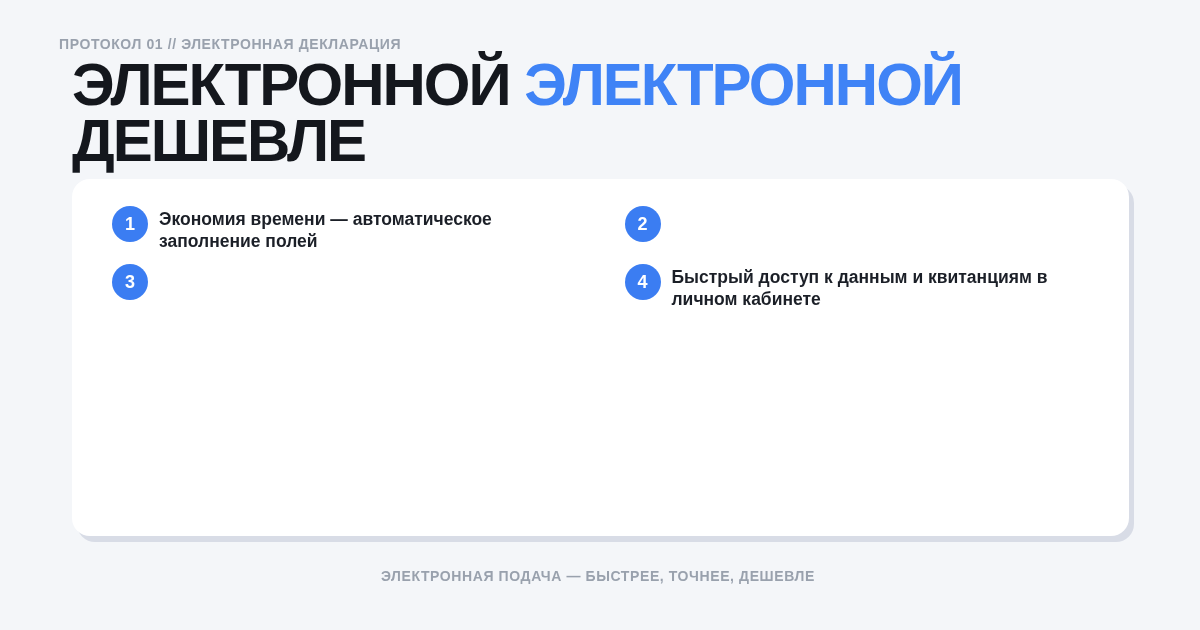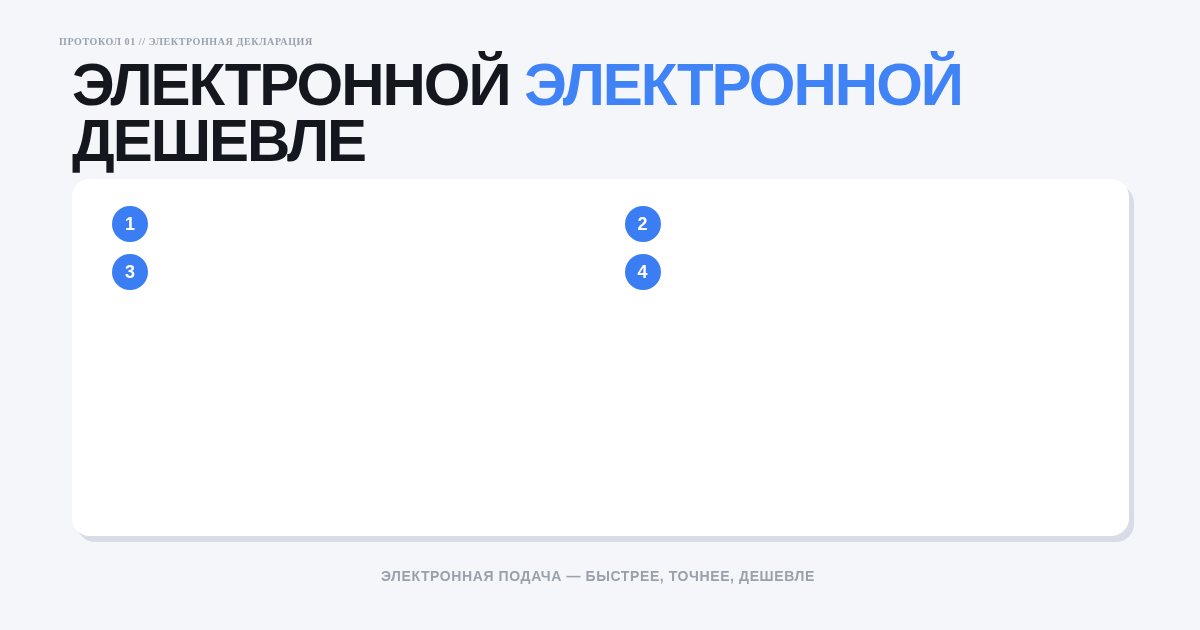--- a/index.html
+++ b/index.html
@@ -17,24 +17,23 @@
     margin: 0; padding: 0;
     width: 1200px; height: 630px;
     overflow: hidden;
     background: var(--bg);
     font-family: "Liberation Sans", sans-serif;
   }
   .page { position: relative; width: 1200px; height: 630px; }
 
   .kicker {
     position: absolute; left: 59px; top: 36px;
-    font-size: 10px; font-weight: 700;
+    font-size: 14px; font-weight: 700;
     letter-spacing: 0.6px;
     color: var(--muted);
-    font-family: Liberation Serif, serif;
   }
 
   .title {
     position: absolute; left: 72px; top: 57px; margin: 0;
     font-size: 60px; line-height: 56px;
     font-weight: 800; letter-spacing: -2px;
     color: var(--ink);
     white-space: nowrap;
   }
   .title .line { display: block; }
@@ -90,28 +89,32 @@
 
   <h1 class="title">
     <span class="line"><span>ЭЛЕКТРОННОЙ</span> <span class="accent">ЭЛЕКТРОННОЙ</span></span>
     <span class="line">ДЕШЕВЛЕ</span>
   </h1>
 
   <div class="card">
     <div class="grid">
         <div class="item">
           <span class="badge">1</span>
+          <div class="item-text">Экономия времени — автоматическое
+заполнение полей</div>
         </div>
         <div class="item">
           <span class="badge">2</span>
         </div>
         <div class="item">
           <span class="badge">3</span>
         </div>
         <div class="item">
           <span class="badge">4</span>
+          <div class="item-text">Быстрый доступ к данным и квитанциям в
+личном кабинете</div>
         </div>
       </div>
   </div>
 
   <div class="footer">ЭЛЕКТРОННАЯ ПОДАЧА — БЫСТРЕЕ, ТОЧНЕЕ, ДЕШЕВЛЕ</div>
 
 </div>
 
 </body></html>

